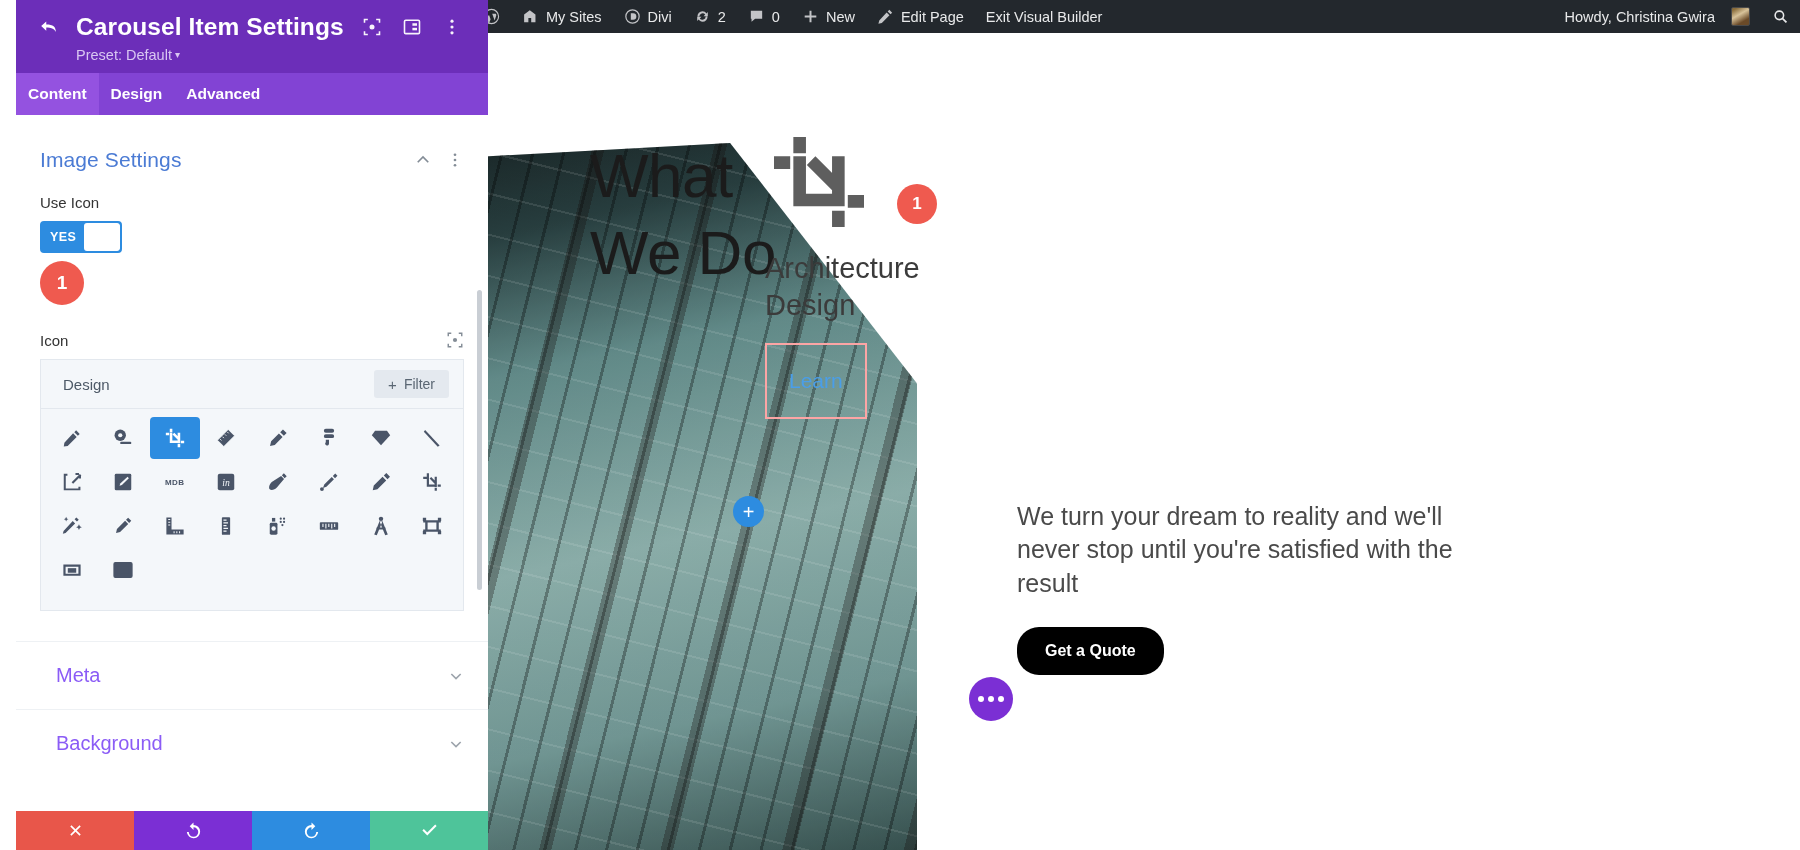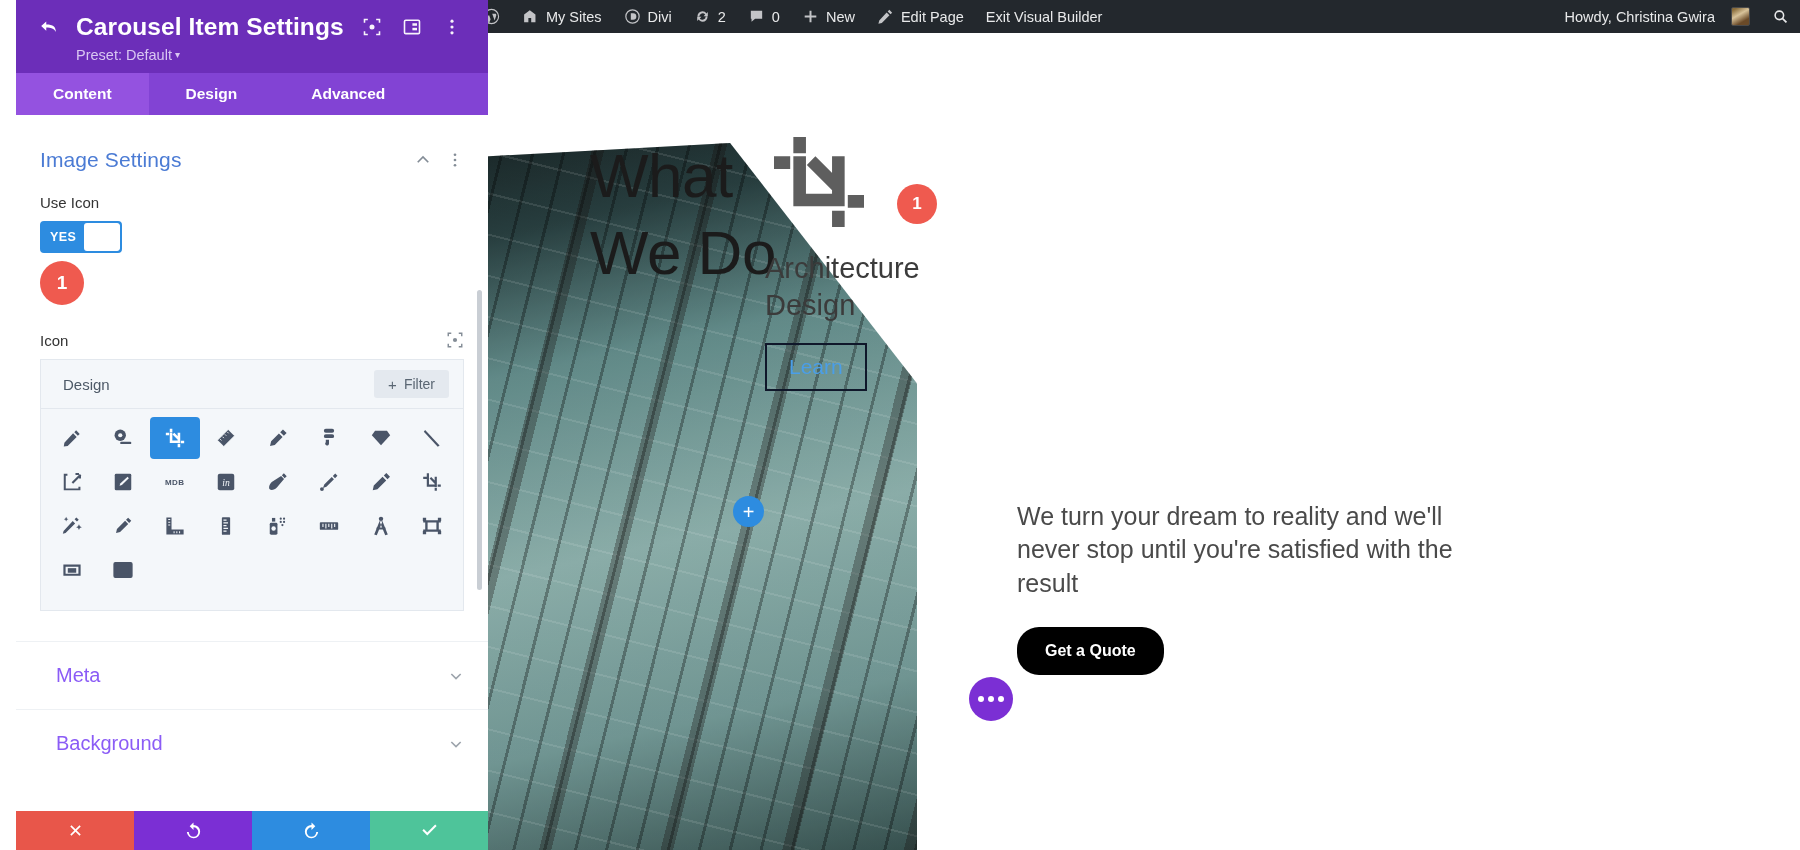--- a/index.html
+++ b/index.html
@@ -28,21 +28,21 @@
   .ph-ic { width: 20px; height: 20px; opacity: .95; }
   .preset {
     color: #d9c7f2; font-size: 14.5px; margin-top: 6px; padding-left: 40px;
   }
   .caret-dn { display: inline-block; margin-left: 3px; font-size: 10px; vertical-align: 2px; }
 
   .tabs { display: flex; background: #8243d4; height: 42px; }
   .tab {
     display: flex; align-items: center; justify-content: center;
     color: #fff; font-size: 15.5px; font-weight: bold; cursor: pointer;
-    padding: 0 37px; height: 100%;
+    padding: 0 12px; height: 100%;
   }
   .tab.active { background: #9452e0; }
 
   .panel-body {
     position: absolute; top: 126px; left: 0; right: 0; bottom: 39px;
     background: #fff; overflow: hidden;
   }
 
   .section-head {
     display: flex; align-items: center; padding: 22px 24px 0 24px;
@@ -189,22 +189,22 @@
     border-radius: 50%; background: #ef5a4f; color: #fff; font-size: 17px;
     font-weight: bold; display: flex; align-items: center; justify-content: center;
   }
   .card-title {
     font-size: 29px; color: #3b3b3b; line-height: 1.26; margin-top: 14px; font-weight: normal;
   }
   .card-body {
     font-size: 17px; color: #6f6f6f; line-height: 1.5; margin-top: 13px;
   }
   .learn-btn {
-    display: inline-block; margin-top: 20px; border: 2px solid #0f172a;
-    color: #4a9ee8; font-size: 21px; padding: 10px 22px; cursor: pointer;
+    display: inline-block; margin-top: 20px; border: 2px solid #fca5a5;
+    color: #4a9ee8; font-size: 21px; padding: 24px 22px; cursor: pointer;
   }
 
   .promo { position: absolute; left: 545px; top: 467px; width: 470px; z-index: 11; }
   .promo-text { font-size: 25px; color: #4a4a4a; line-height: 1.33; }
   .quote-btn {
     display: inline-block; margin-top: 27px; background: #000; color: #fff;
     font-size: 16px; font-weight: bold; padding: 15px 28px; cursor: pointer; border-radius: 22px;
   }
 
   .fab {

